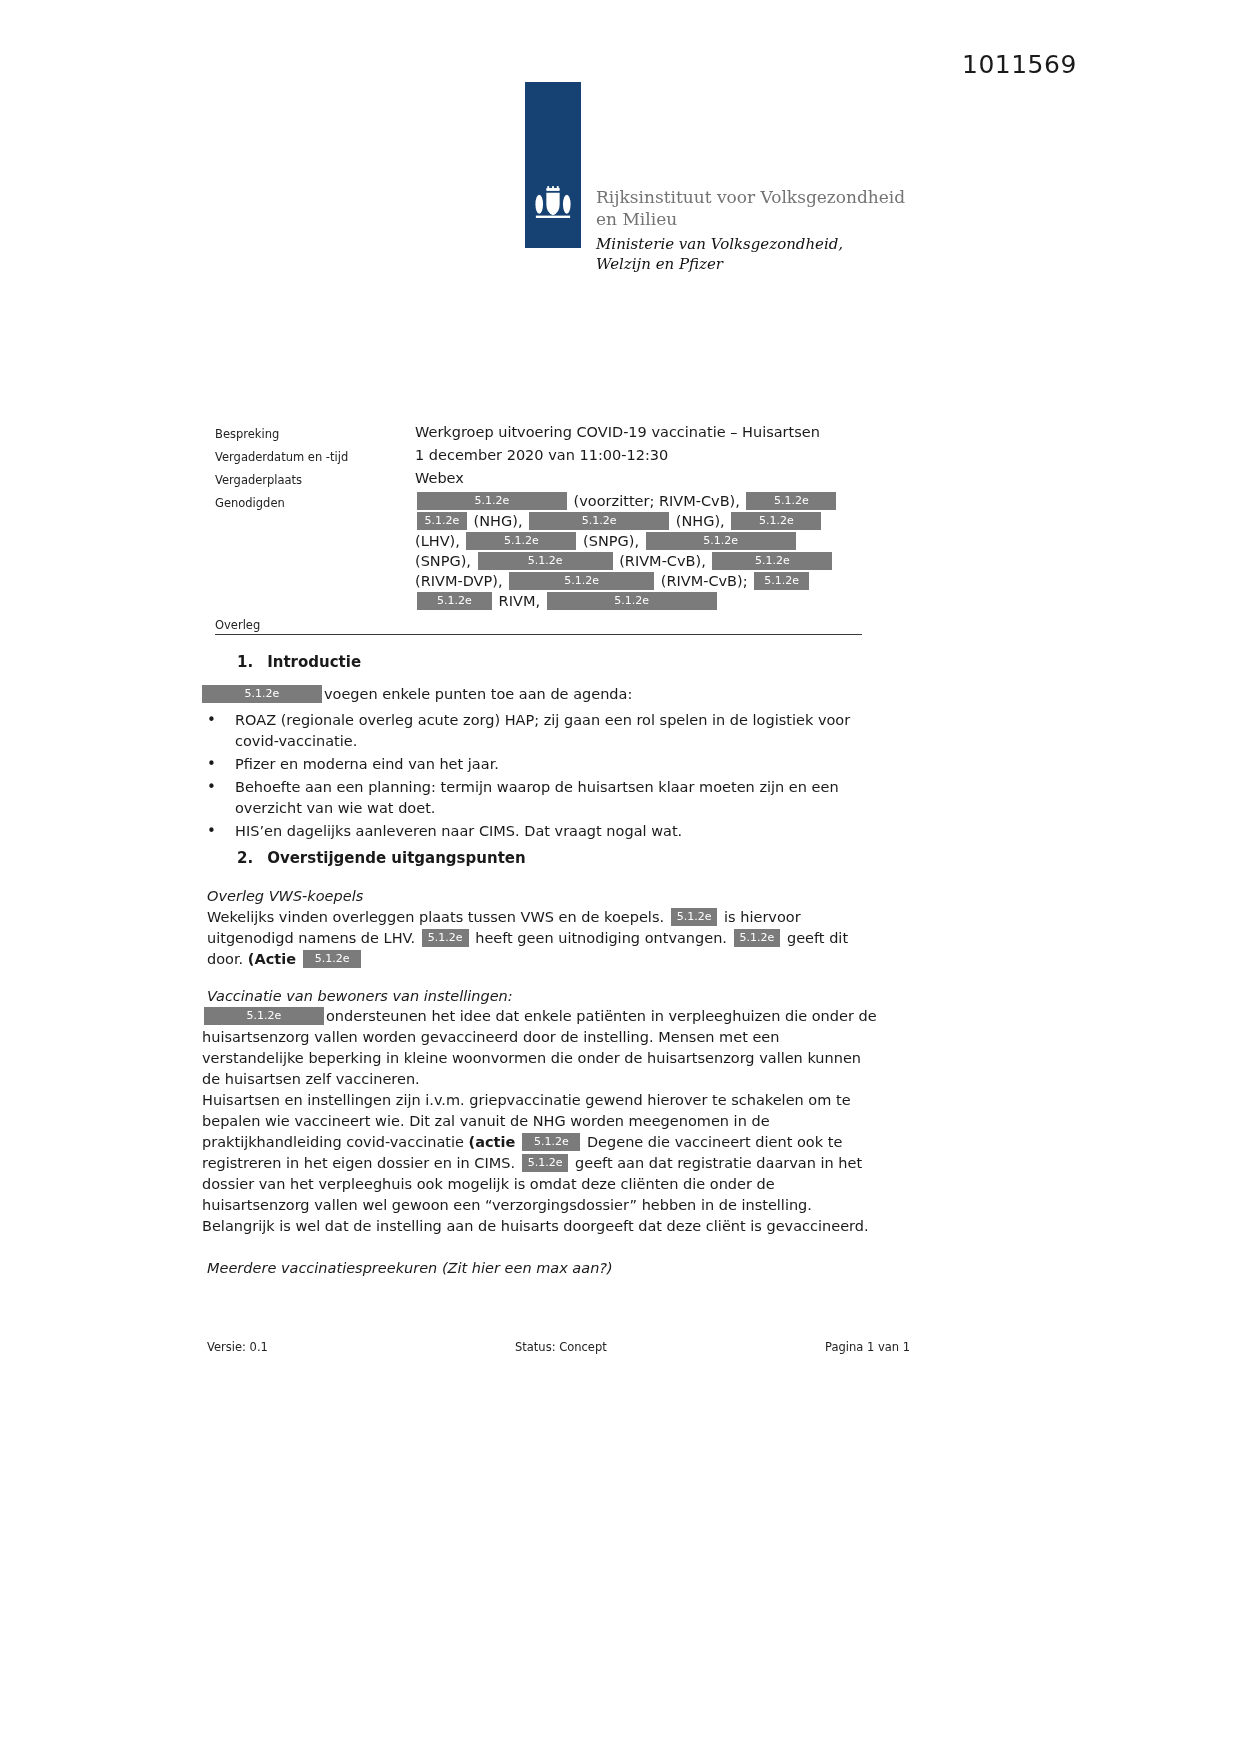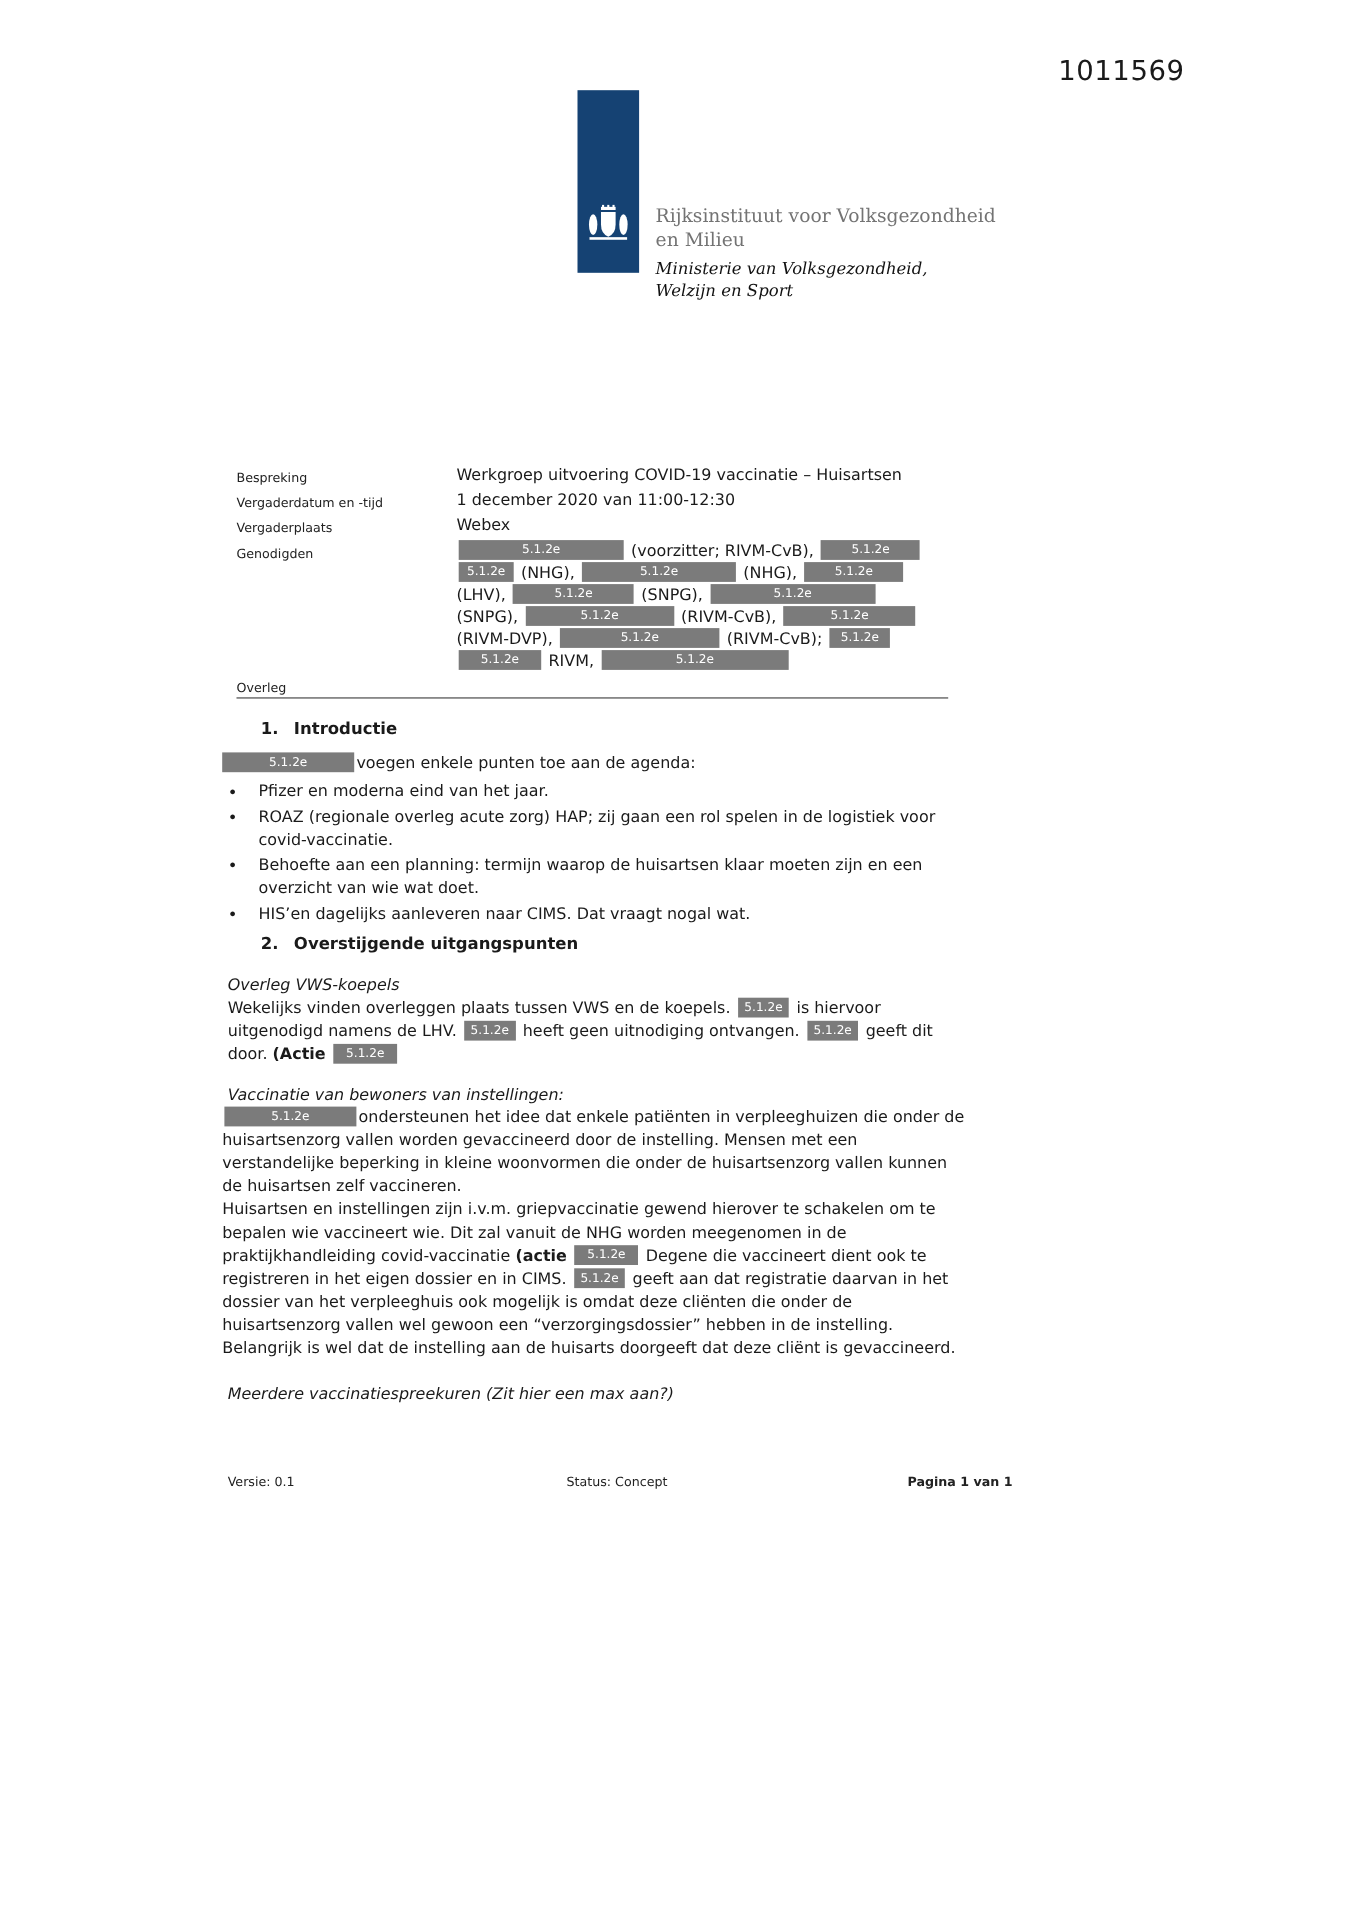--- a/index.html
+++ b/index.html
@@ -137,21 +137,21 @@
   }
   .bold-seg { font-weight: bold; }
   
   .footer {
     position: absolute; left: 207px; top: 1340px; width: 700px;
     font-size: 11.5px; color: #222;
   }
   .footer span { position: absolute; top: 0; white-space: nowrap; text-align: center; }
   .f-versie { left: 0; }
   .f-status { left: 308px; }
-  .f-pagina { left: 618px; font-weight: bold; }
+  .f-pagina { left: 618px; }
 </style>
 </head>
 <body>
 
 <div class="page">
 
   <div class="doc-number">1011569</div>
 
   <div class="logo">
     <div class="logo-bar">
@@ -163,21 +163,21 @@
         <path d="M13 7 h14 v12 q0 9 -7 11.5 q-7 -2.5 -7 -11.5 z"></path>
         <ellipse cx="5.5" cy="19" rx="4" ry="10"></ellipse>
         <ellipse cx="34.5" cy="19" rx="4" ry="10"></ellipse>
         <rect x="2" y="31" width="36" height="2.5"></rect>
       </svg>
     </div>
     <div class="logo-text">
       <div class="org">Rijksinstituut voor Volksgezondheid</div>
       <div class="org">en Milieu</div>
       <div class="ministry first">Ministerie van Volksgezondheid,</div>
-      <div class="ministry">Welzijn en Sport</div>
+      <div class="ministry">Welzijn en Pfizer</div>
     </div>
   </div>
 
 
   <div class="meta">
     <div class="meta-row">
       <div class="meta-label">Bespreking</div>
       <div class="meta-value">Werkgroep uitvoering COVID-19 vaccinatie – Huisartsen</div>
     </div>
     <div class="meta-row">
@@ -209,22 +209,22 @@
 
   <div class="sec-heading s1">
     <span class="num">1.</span>
     <span>Introductie</span>
   </div>
 
   <div class="para intro-para"><span class="redact" style="min-width: 120px;">5.1.2e</span>voegen enkele punten toe aan de agenda:</div>
 
   <div class="bullets">
     <ul>
+      <li>ROAZ (regionale overleg acute zorg) HAP; zij gaan een rol spelen in de logistiek voor covid-vaccinatie.</li>
       <li>Pfizer en moderna eind van het jaar.</li>
-      <li>ROAZ (regionale overleg acute zorg) HAP; zij gaan een rol spelen in de logistiek voor covid-vaccinatie.</li>
       <li>Behoefte aan een planning: termijn waarop de huisartsen klaar moeten zijn en een overzicht van wie wat doet.</li>
       <li>HIS’en dagelijks aanleveren naar CIMS. Dat vraagt nogal wat.</li>
     </ul>
   </div>
 
   <div class="sec-heading s2">
     <span class="num">2.</span>
     <span>Overstijgende uitgangspunten</span>
   </div>
 

